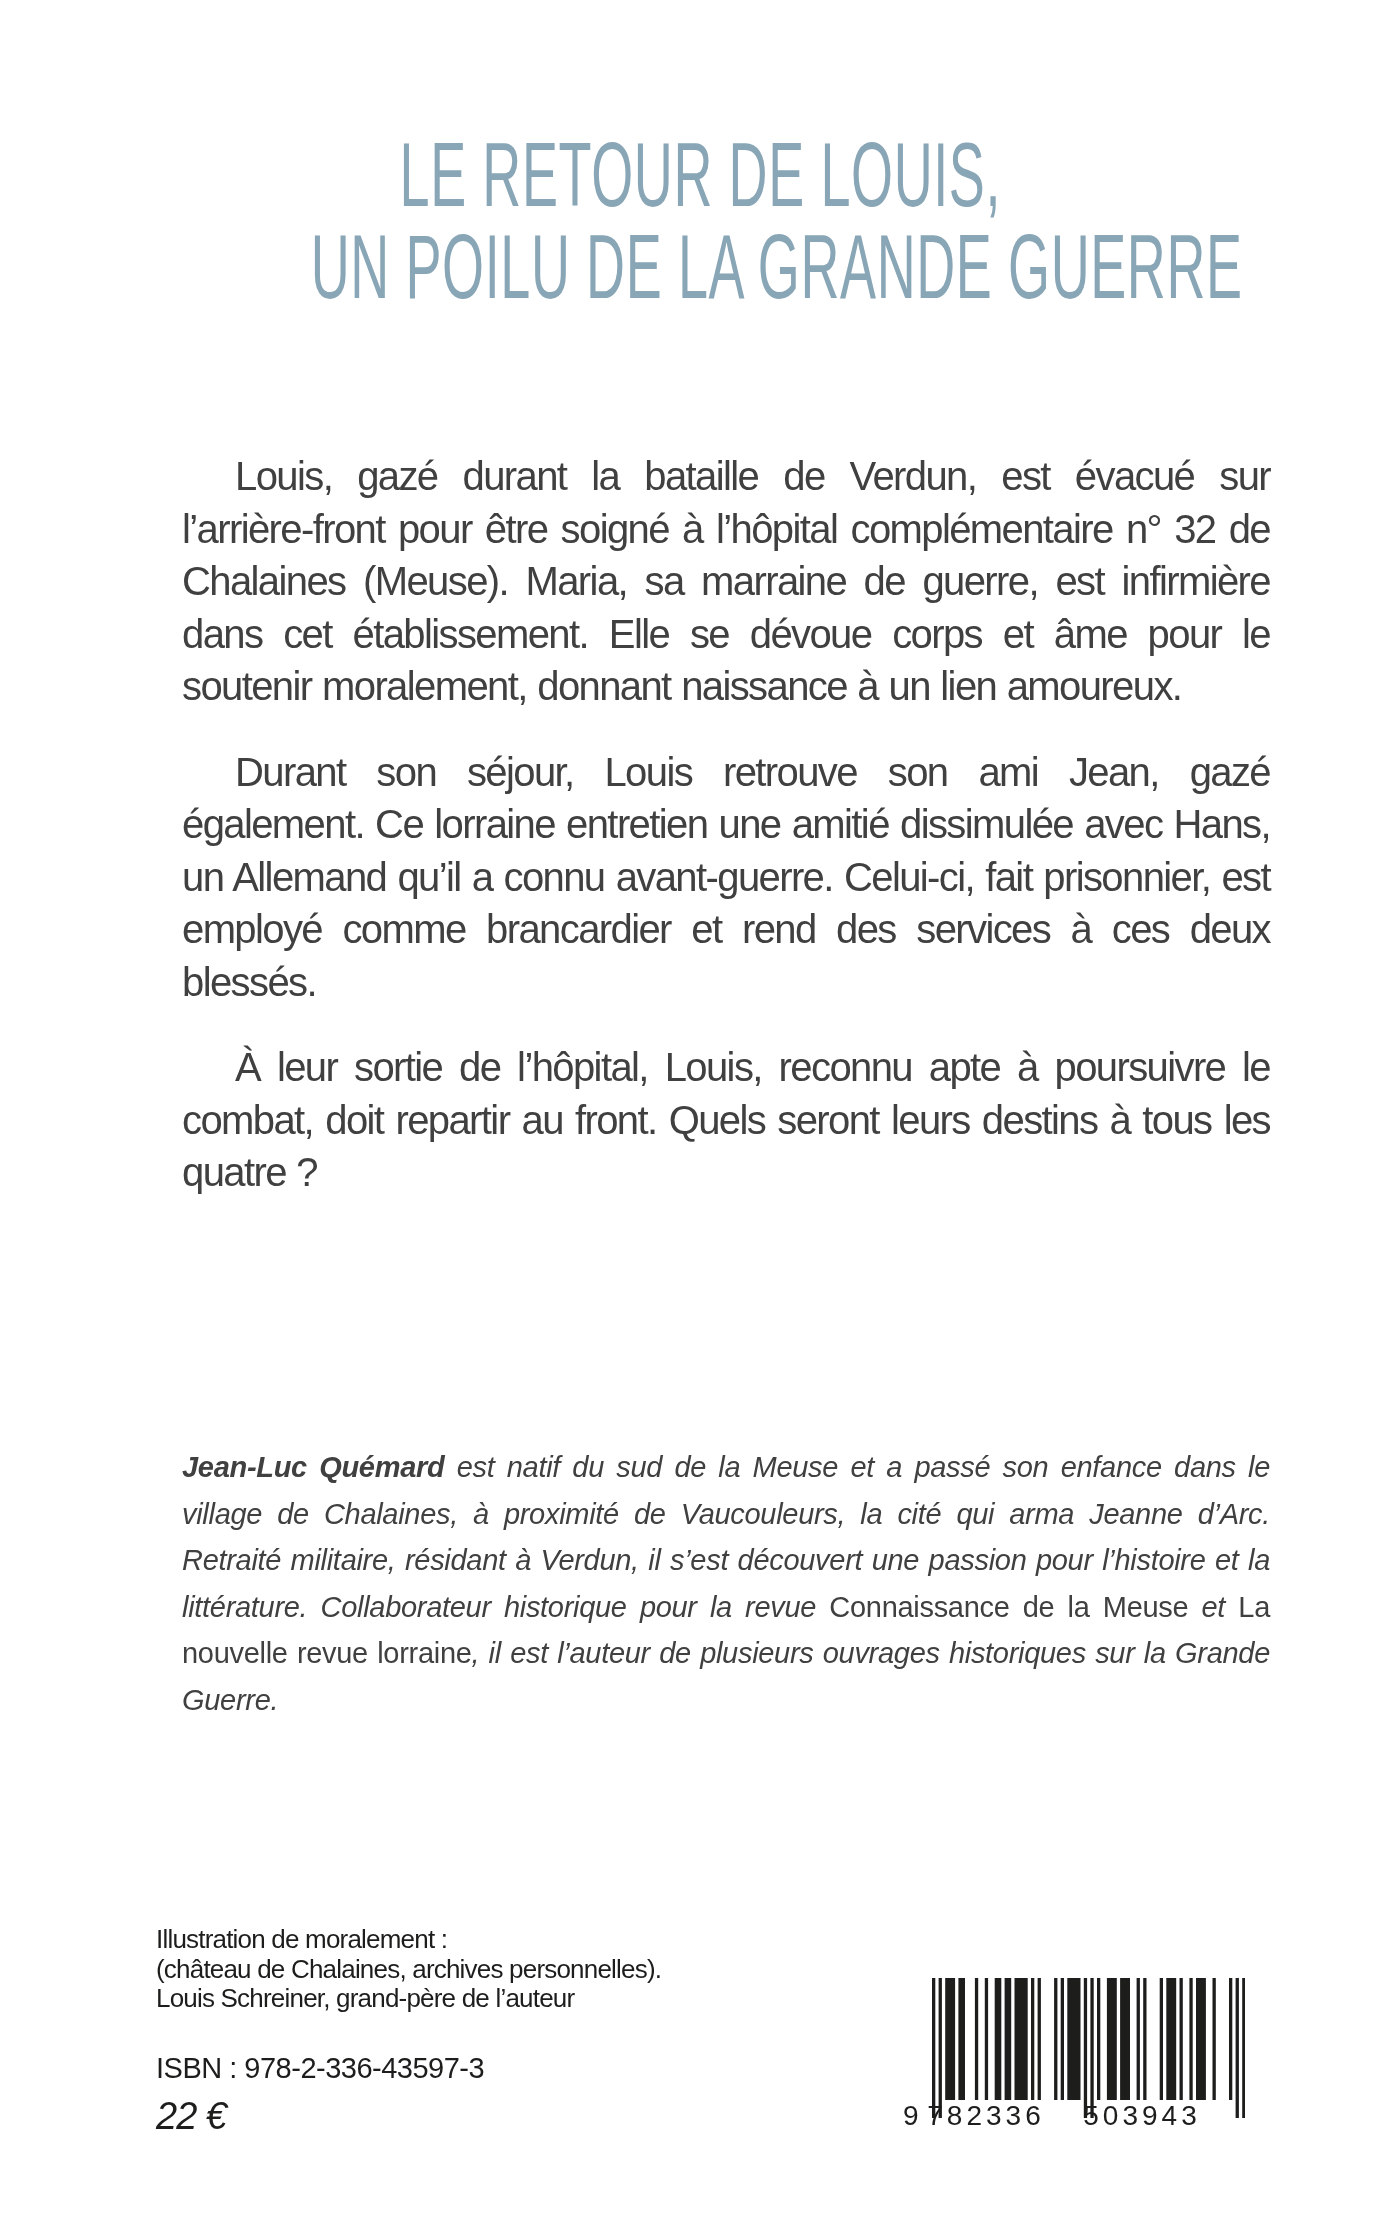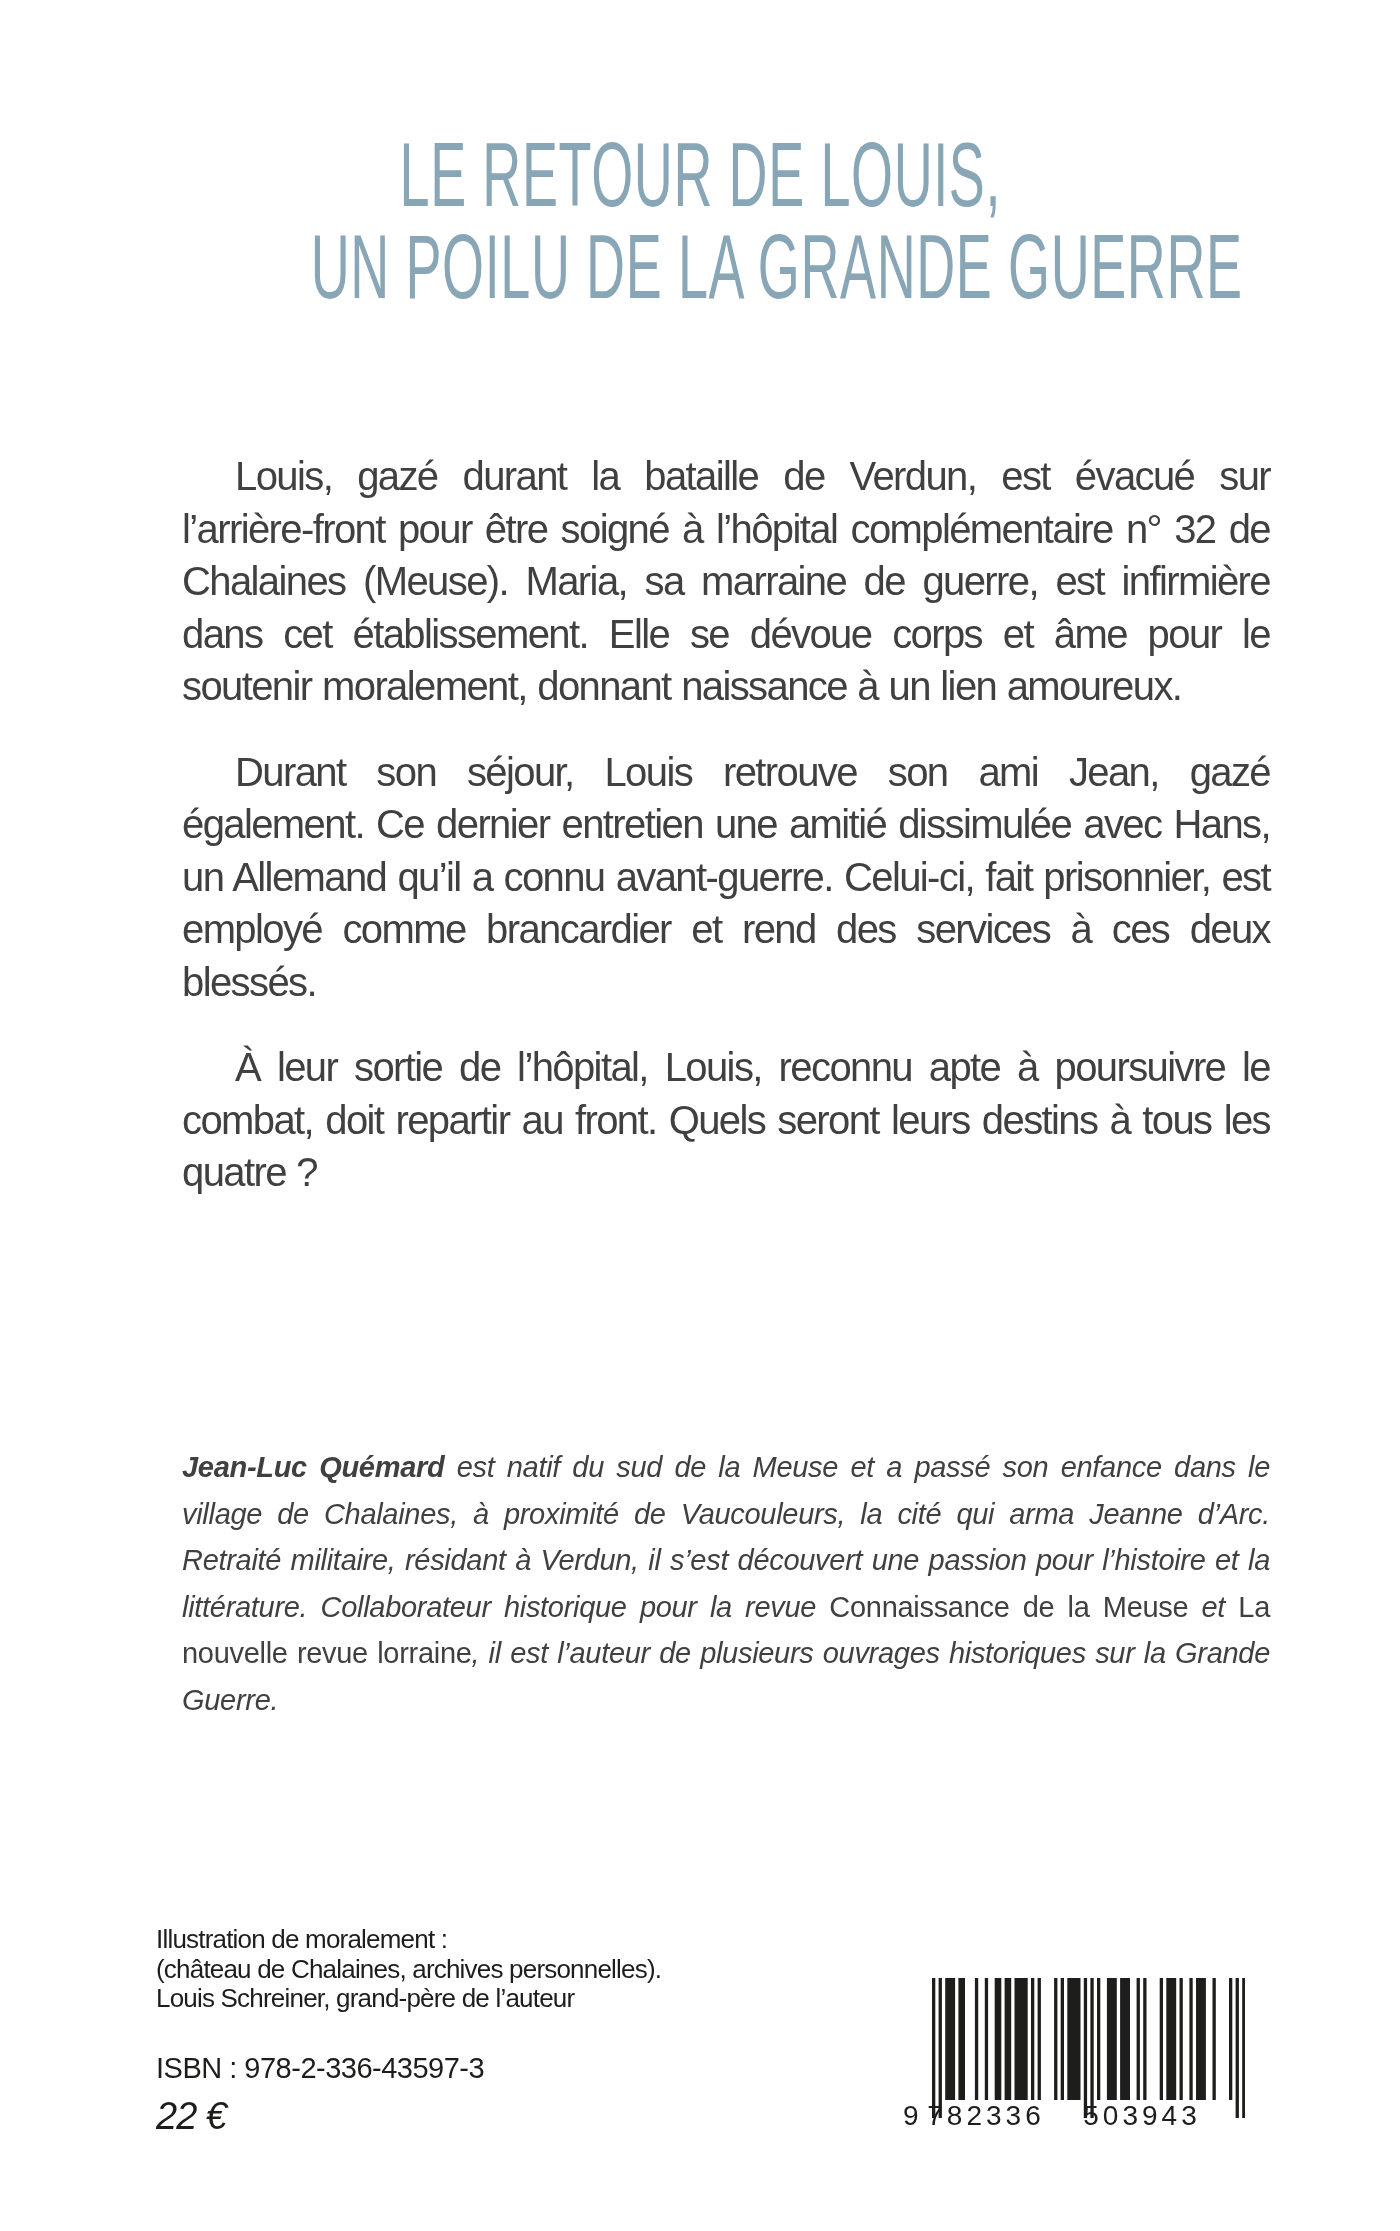--- a/index.html
+++ b/index.html
@@ -40,21 +40,21 @@
 </style>
 </head>
 <body>
 
 <div class="page">
   <div class="title-line" id="t1"><span>LE RETOUR DE LOUIS,</span></div>
   <div class="title-line" id="t2"><span>UN POILU DE LA GRANDE GUERRE</span></div>
 
   <div class="body-text synopsis">
     <p>Louis, gazé durant la bataille de Verdun, est évacué sur l’arrière-front pour être soigné à l’hôpital complémentaire n° 32 de Chalaines (Meuse). Maria, sa marraine de guerre, est infirmière dans cet établissement. Elle se dévoue corps et âme pour le soutenir moralement, donnant naissance à un lien amoureux.</p>
-    <p>Durant son séjour, Louis retrouve son ami Jean, gazé également. Ce dernier entretien une amitié dissimulée avec Hans, un Allemand qu’il a connu avant-guerre. Celui-ci, fait prisonnier, est employé comme brancardier et rend des services à ces deux blessés.</p>
+    <p>Durant son séjour, Louis retrouve son ami Jean, gazé également. Ce lorraine entretien une amitié dissimulée avec Hans, un Allemand qu’il a connu avant-guerre. Celui-ci, fait prisonnier, est employé comme brancardier et rend des services à ces deux blessés.</p>
     <p>À leur sortie de l’hôpital, Louis, reconnu apte à poursuivre le combat, doit repartir au front. Quels seront leurs destins à tous les quatre ?</p>
   </div>
 
   <div class="body-text bio"><b>Jean-Luc Quémard</b><span> est natif du sud de la Meuse et a passé son enfance dans le village de Chalaines, à proximité de Vaucouleurs,  la cité qui arma Jeanne d’Arc. Retraité militaire, résidant à Verdun, il s’est découvert une passion pour l’histoire et la littérature. Collaborateur historique pour la revue </span><span class="upright">Connaissance de la Meuse</span><span> et </span><span class="upright">La nouvelle revue lorraine</span><span>, il est l’auteur de plusieurs ouvrages historiques sur la Grande Guerre.</span></div>
 
   <div class="credits">
     <div>Illustration de moralement :</div>
     <div>(château de Chalaines, archives personnelles).</div>
     <div>Louis Schreiner, grand-père de l’auteur</div>
   </div>

